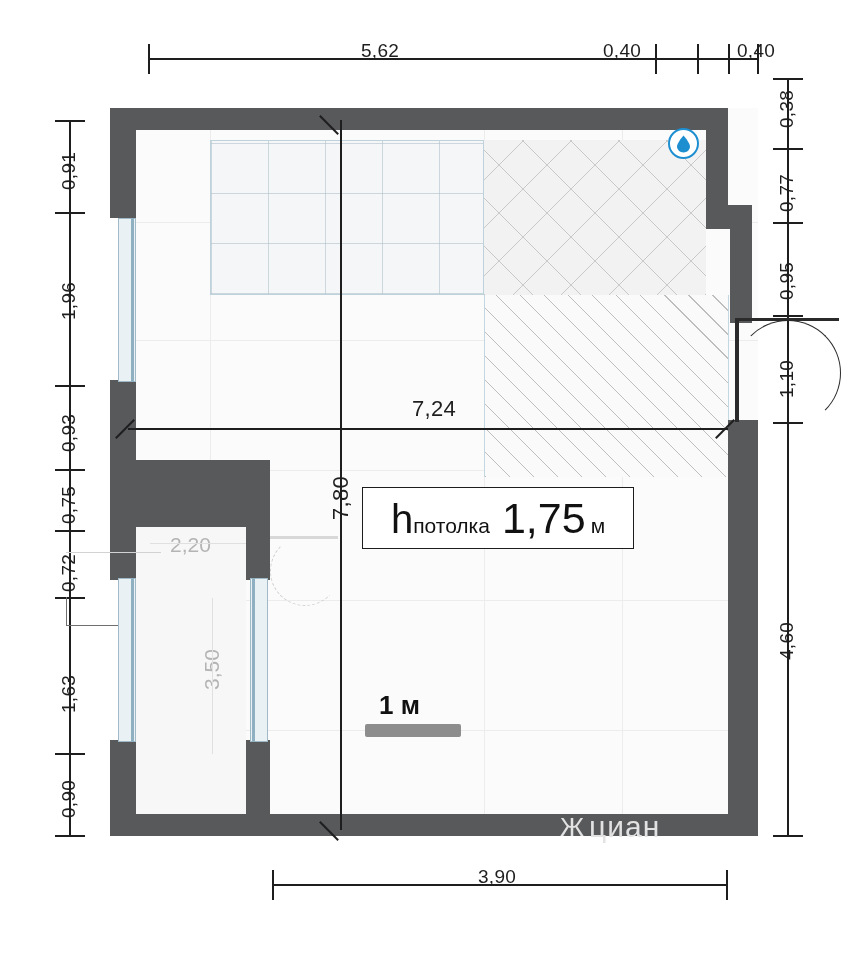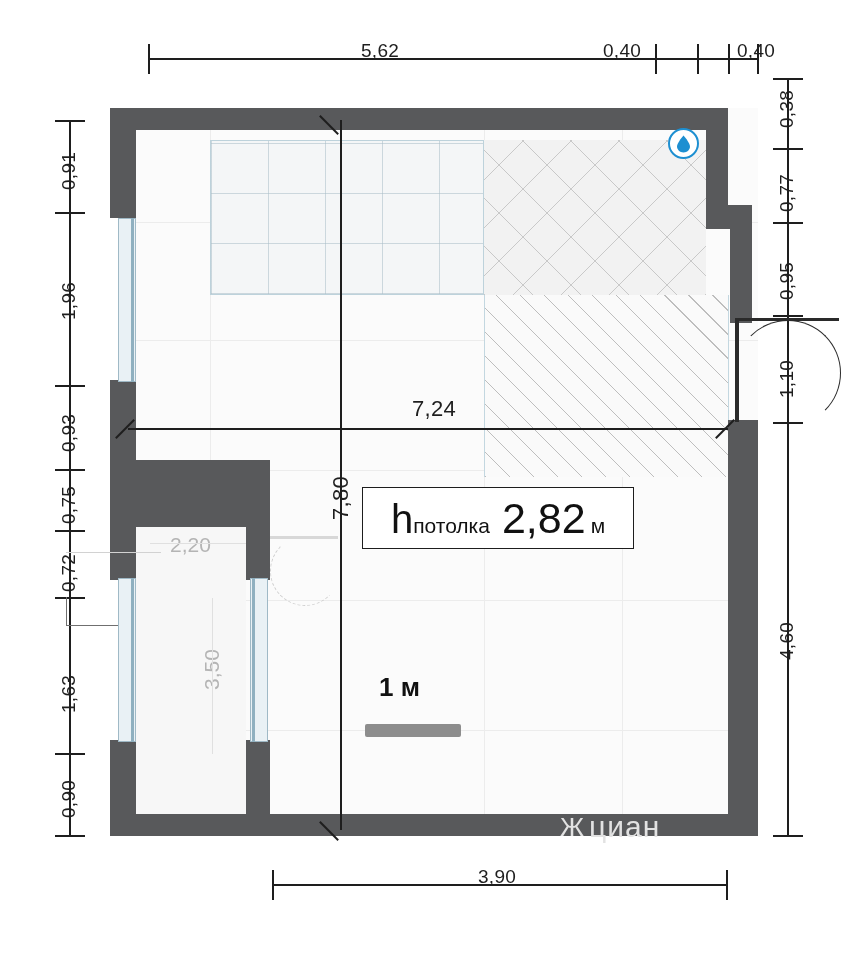--- a/index.html
+++ b/index.html
@@ -302,26 +302,26 @@
 
   <div class="axis" style="left:340px; top:120px; width:2px; height:710px;"></div>
   <div class="slash" style="left:328px; top:112px; transform:rotate(-45deg);"></div>
   <div class="slash" style="left:328px; top:818px; transform:rotate(-45deg);"></div>
   <div class="dim-label vert" style="left:328px; top:520px; font-size:22px;">7,80</div>
 
   <div class="ceiling-box" style="left:362px; top:487px; width:272px; height:62px;">
     <div class="ceiling-text">
       <span>h</span>
         <span class="small">потолка</span>
-        <span class="big">2,82</span>
+        <span class="big">1,75</span>
         <span class="small" style="padding-left:5px;">м</span>
     </div>
   </div>
 
-  <div class="scale-label" style="left:379px; top:672px;">1 м</div>
+  <div class="scale-label" style="left:379px; top:690px;">1 м</div>
   <div class="scale-bar" style="left:365px; top:724px; width:96px; height:13px;"></div>
 
   <div class="room-caption" style="left:170px; top:533px;">2,20</div>
   <div class="room-caption vert" style="left:200px; top:690px;">3,50</div>
 
   <div class="tickline" style="left:150px; top:543px; width:96px; height:1px; background:#e0e0e0;"></div>
   <div class="tickline" style="left:212px; top:598px; width:1px; height:156px; background:#e0e0e0;"></div>
 
   <div class="water-icon" style="left:668px; top:128px;">
     <svg width="15" height="18" viewBox="0 0 15 18" aria-hidden="true">

